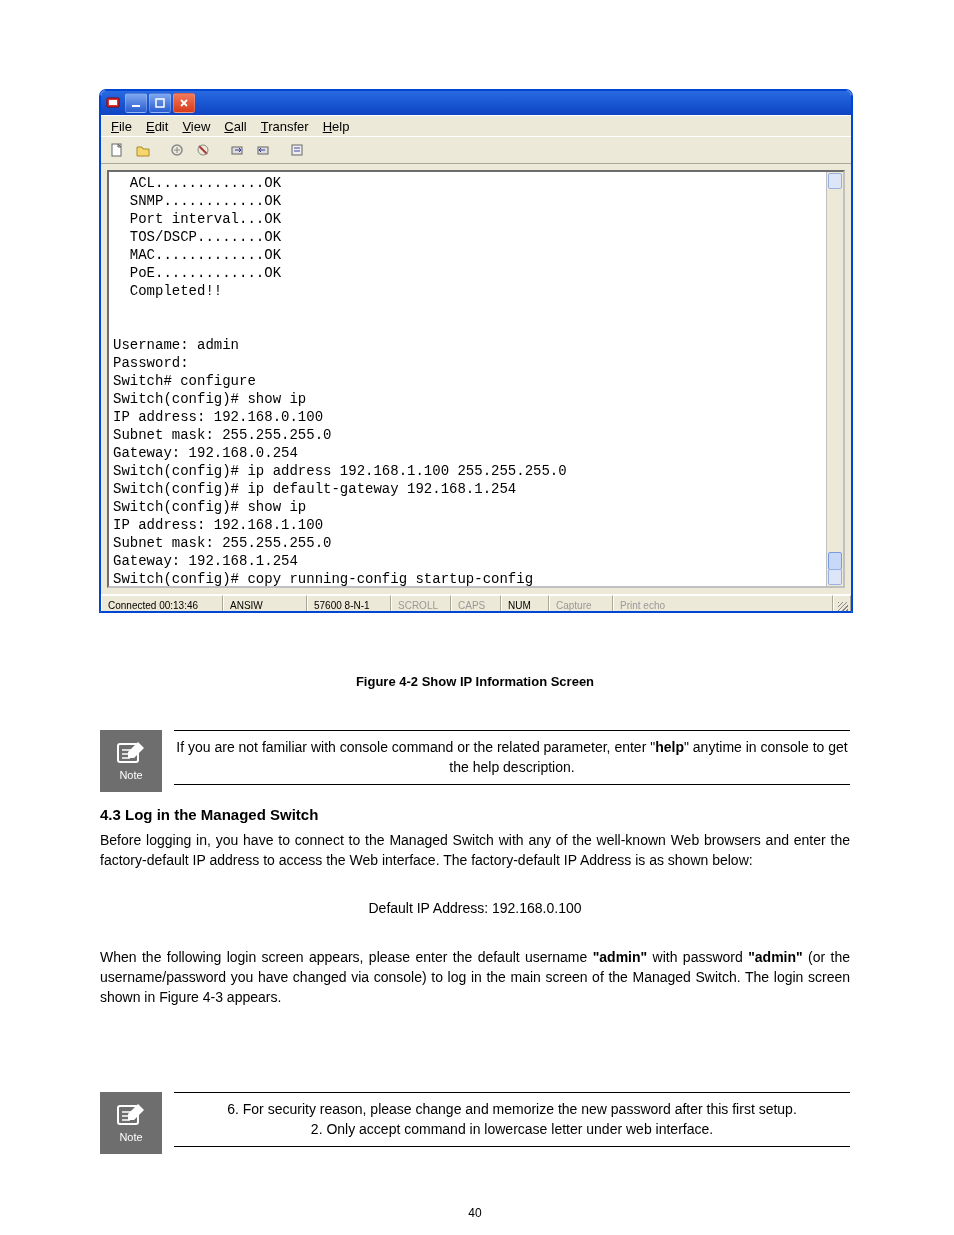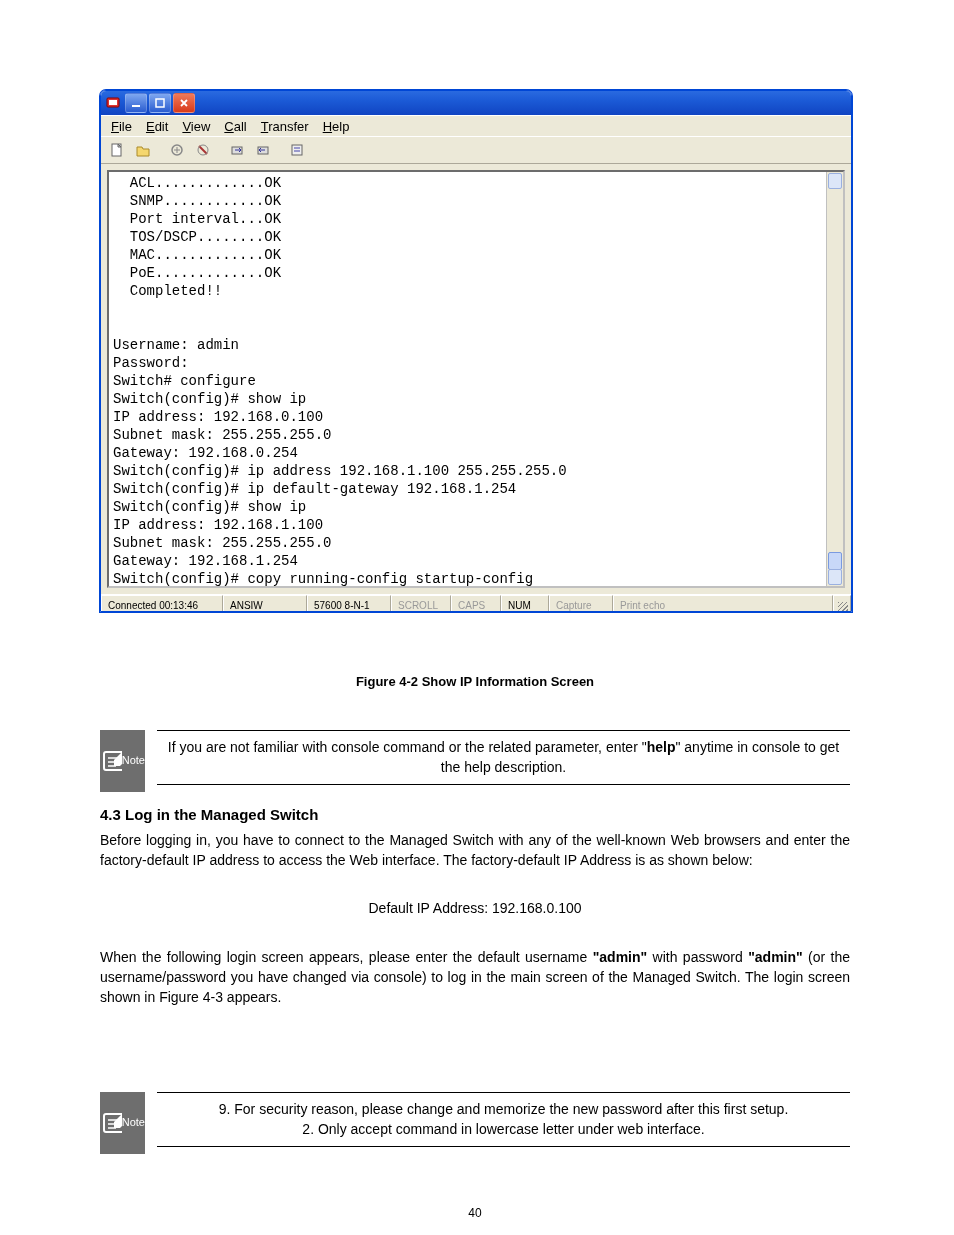--- a/index.html
+++ b/index.html
@@ -38,21 +38,21 @@
   .statusbar{height:20px;background:#ece9d8;border-top:1px solid #fff;display:flex;align-items:stretch;font-size:10px;}
   .sbcell{border:1px solid #aca899;border-top-color:#fff;border-left-color:#fff;padding:2px 6px;display:flex;align-items:center;color:#000;}
   .sbcell.dis{color:#999;}
   .sbgrip{width:16px;border:1px solid #aca899;border-top-color:#fff;border-left-color:#fff;position:relative;}
   .sbgrip::after{content:"";position:absolute;right:2px;bottom:2px;width:10px;height:10px;background:
     repeating-linear-gradient(135deg,#888,#888 1px,transparent 1px,transparent 3px);}
   
   .docarea{position:absolute;left:100px;width:750px;font-family:Arial,Helvetica,sans-serif;font-size:14px;color:#000;line-height:1.45;}
   .fig-caption{text-align:center;font-weight:bold;font-size:13px;}
   .noteblock{display:flex;align-items:flex-start;}
-  .noteicon{width:45px;height:62px;background:#6e6e6e;display:flex;flex-direction:row;align-items:center;justify-content:center;color:#fff;font-size:11px;margin-right:12px;flex-shrink:0;}
+  .noteicon{width:62px;height:62px;background:#6e6e6e;display:flex;flex-direction:column;align-items:center;justify-content:center;color:#fff;font-size:11px;margin-right:12px;flex-shrink:0;}
   .noteicon svg{margin-bottom:2px;}
   .notecontent{flex:1;text-align:center;}
   .hr{border:none;border-top:1px solid #000;margin:0 0 6px 0;}
   .hr.bot{margin:6px 0 0 0;}
   .sec-title{font-weight:bold;font-size:15px;margin:0 0 4px 0;}
   .boldspan{font-weight:bold;}
 </style>
 </head>
 <body>
 
@@ -226,21 +226,21 @@
       <div class="noteicon">
         <svg width="34" height="28">
             <rect x="4" y="6" width="20" height="18" rx="2" fill="none" stroke="#fff" stroke-width="2"></rect>
             <path d="M8 12 h12 M8 16 h12 M8 20 h8" stroke="#fff" stroke-width="1.5"></path>
             <path d="M24 4 l6 6 -10 10 -6 0 0 -6 z" fill="#fff"></path>
           </svg>
         <span>Note</span>
       </div>
       <div class="notecontent">
         <hr class="hr">
-        <div>9. For security reason, please change and memorize the new password after this first setup.</div>
+        <div>6. For security reason, please change and memorize the new password after this first setup.</div>
         <div>2. Only accept command in lowercase letter under web interface.</div>
         <hr class="hr bot">
       </div>
     </div>
   </div>
 
   <div class="docarea" style="top:1205px;text-align:center;font-size:12px;">40</div>
 
 </div>
 

